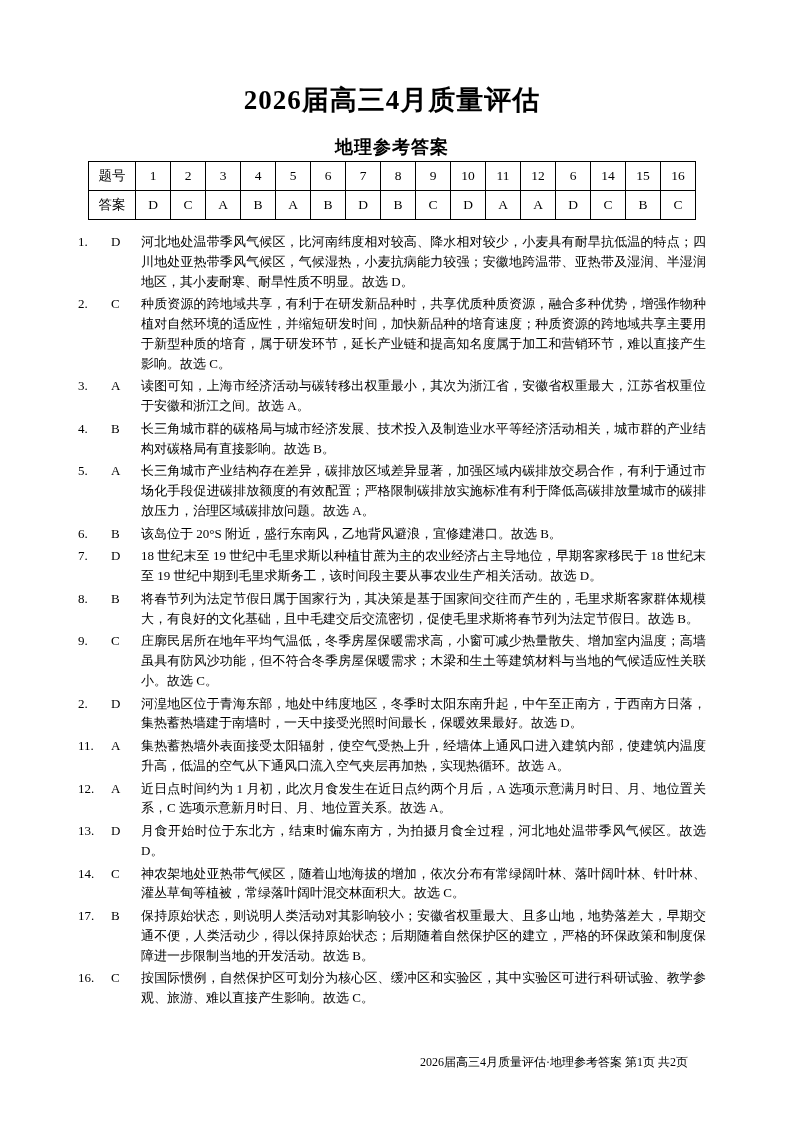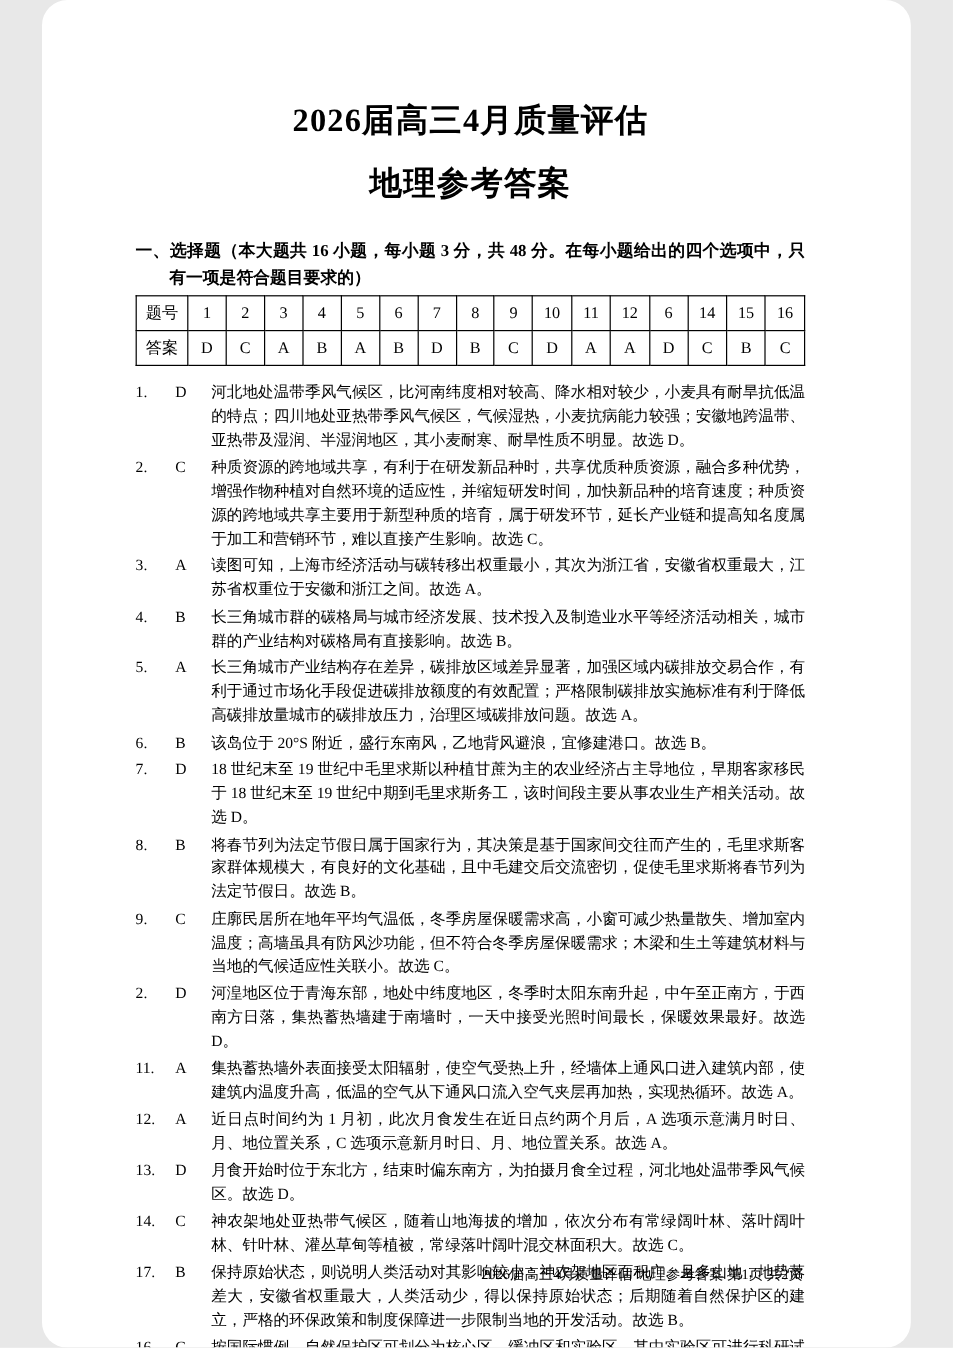--- a/index.html
+++ b/index.html
@@ -1,38 +1,37 @@
 <!DOCTYPE html>
 <html><head>
 <meta charset="utf-8">
 <style>
   * { margin: 0; padding: 0; box-sizing: border-box; }
   html, body { background: #e8e8e8; }
   .page {
-    width: 724px;
+    width: 794px;
     height: 1123px;
     margin: 0 auto;
     background: #ffffff;
     color: #000;
     font-family: "Liberation Serif", "DejaVu Serif", serif;
     padding: 60px 88px 0 78px;
     position: relative;
     overflow: hidden;
-    border-radius: 21px;
   }
   .doc-title {
     text-align: center;
     font-size: 27px;
     font-weight: bold;
     margin-top: 22px;
     letter-spacing: 1px;
   }
   .doc-subtitle {
     text-align: center;
-    font-size: 27px;
+    font-size: 18px;
     font-weight: bold;
     margin-top: 17px;
     letter-spacing: 1px;
   }
   .section-heading {
     margin-top: 27px;
     font-size: 14px;
     font-weight: bold;
     line-height: 1.65;
     padding-left: 2em;
@@ -70,35 +69,34 @@
   .exp-ans {
     flex: none;
     width: 30px;
   }
   .exp-text {
     flex: 1;
     text-align: justify;
   }
   .footer {
     position: absolute;
-    right: 90px;
+    right: 106px;
     bottom: 52px;
     font-size: 12px;
     color: #000;
   }
 </style>
 </head>
 <body>
 
 <div class="page">
 
   <h1 class="doc-title">2026届高三4月质量评估</h1>
   <h2 class="doc-subtitle">地理参考答案</h2>
 
-  <div class="section-heading">一、选择题（本大题共 16 小题，每小题 3 分，共 48 分。在每小题给出的四个选项中，只有一项是符合题目要求的）</div>
 
   <table class="answers">
     <tbody>
       <tr>
         <td class="row-label">题号</td>
       <td>1</td>
           <td>2</td>
           <td>3</td>
           <td>4</td>
           <td>5</td>
@@ -203,21 +201,21 @@
         <div class="exp-text">月食开始时位于东北方，结束时偏东南方，为拍摄月食全过程，河北地处温带季风气候区。故选 D。</div>
       </div>
       <div class="exp-item">
         <span class="exp-num">14.</span>
         <span class="exp-ans">C</span>
         <div class="exp-text">神农架地处亚热带气候区，随着山地海拔的增加，依次分布有常绿阔叶林、落叶阔叶林、针叶林、灌丛草甸等植被，常绿落叶阔叶混交林面积大。故选 C。</div>
       </div>
       <div class="exp-item">
         <span class="exp-num">17.</span>
         <span class="exp-ans">B</span>
-        <div class="exp-text">保持原始状态，则说明人类活动对其影响较小；神农架地区面积广、且多山地，地势落差大，安徽省权重最大，人类活动少，得以保持原始状态；后期随着自然保护区的建立，严格的环保政策和制度保障进一步限制当地的开发活动。故选 B。</div>
+        <div class="exp-text">保持原始状态，则说明人类活动对其影响较小；安徽省权重最大、且多山地，地势落差大，早期交通不便，人类活动少，得以保持原始状态；后期随着自然保护区的建立，严格的环保政策和制度保障进一步限制当地的开发活动。故选 B。</div>
       </div>
       <div class="exp-item">
         <span class="exp-num">16.</span>
         <span class="exp-ans">C</span>
         <div class="exp-text">按国际惯例，自然保护区可划分为核心区、缓冲区和实验区，其中实验区可进行科研试验、教学参观、旅游、难以直接产生影响。故选 C。</div>
       </div>
     </div>
 
   <div class="footer">2026届高三4月质量评估·地理参考答案 第1页 共2页</div>
 

